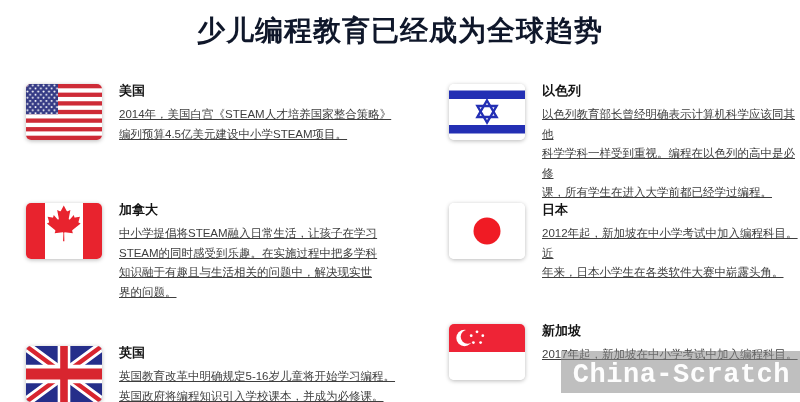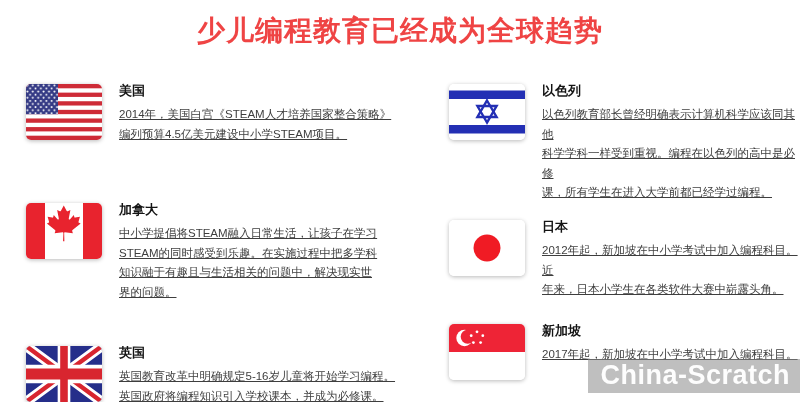--- a/index.html
+++ b/index.html
@@ -2,27 +2,27 @@
 <html><head>
 <meta charset="utf-8">
 <style>
   html,body{margin:0;padding:0;background:#fff;}
   .page{
     position:relative;width:800px;height:402px;background:#ffffff;overflow:hidden;
     font-family:"Liberation Sans","DejaVu Sans",sans-serif;
   }
   .page-title{
     position:absolute;top:14px;left:0;width:100%;text-align:center;
-    font-size:28px;line-height:34px;font-weight:800;color:#ef4444;letter-spacing:1px;
+    font-size:28px;line-height:34px;font-weight:800;color:#0f172a;letter-spacing:1px;
   }
   .card{position:absolute;display:flex;gap:17px;align-items:flex-start;}
   .card-us{left:26px;top:84px;}
   .card-il{left:449px;top:84px;}
   .card-ca{left:26px;top:203px;}
-  .card-jp{left:449px;top:220px;}
+  .card-jp{left:449px;top:203px;}
   .card-uk{left:26px;top:324px;margin-top:22px;}
   .card-sg{left:449px;top:324px;justify-content:space-between;}
   .flag{
     width:76px;height:56px;border-radius:5px;overflow:hidden;flex-shrink:0;
     box-shadow:0 1px 4px rgba(0,0,0,0.28);background:#fff;
   }
   .flag svg{display:block;}
   .col-left .txt{width:300px;}
   .col-right .txt{width:257px;}
   .txt{margin-top:-2px;}
@@ -30,22 +30,22 @@
     margin:0 0 6px 0;font-size:13px;line-height:17px;font-weight:700;color:#141414;
   }
   .desc{
     margin:0;font-size:11.5px;line-height:19.5px;color:#3e3e3e;white-space:pre-line;text-decoration:underline;
   }
   .watermark{
     position:absolute;right:0;bottom:9px;
     background:rgba(139,139,139,0.55);
     color:rgba(255,255,255,0.96);
     font-weight:700;font-size:27px;line-height:33px;
-    padding:0 10px 1px 12px;letter-spacing:0.5px;
-    font-family:Liberation Sans, sans-serif;
+    padding:8px 10px 1px 12px;letter-spacing:0.5px;
+    font-family:Liberation Mono, monospace;
   }
 </style>
 </head>
 <body>
 
 <div class="page">
 
   <div class="page-title">少儿编程教育已经成为全球趋势</div>
 
   <div class="card card-us col-left">

